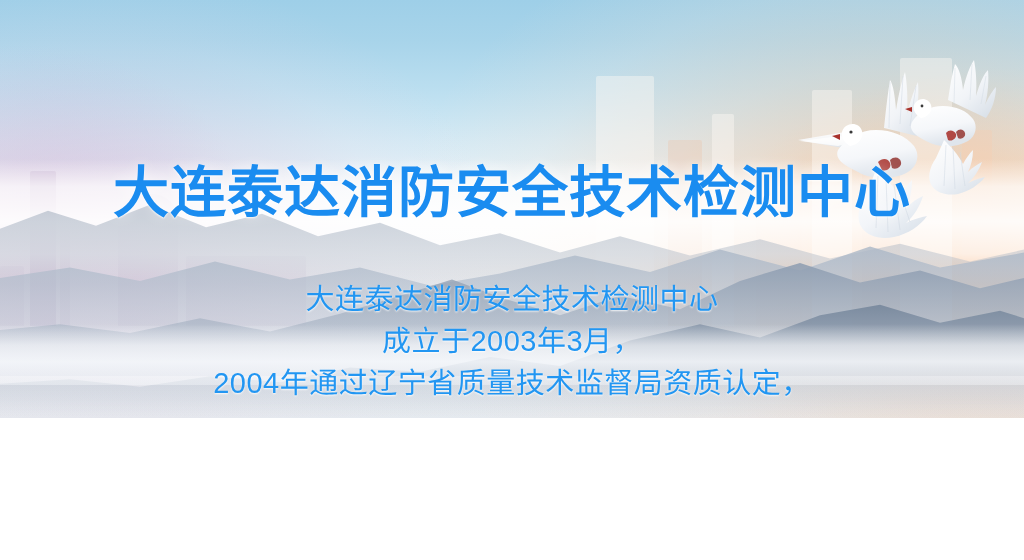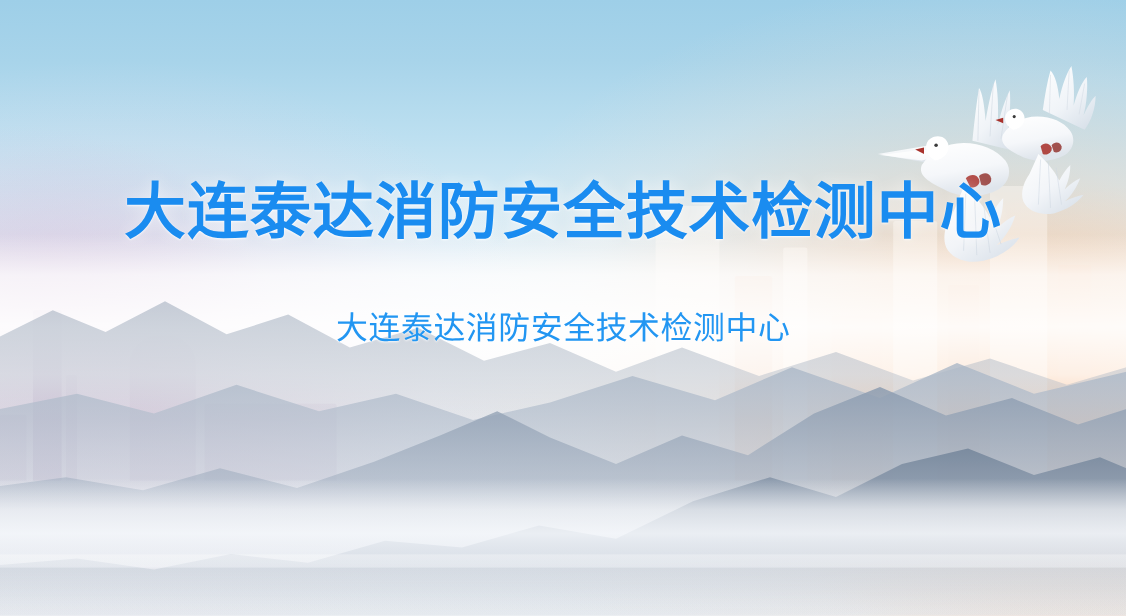--- a/index.html
+++ b/index.html
@@ -9,21 +9,21 @@
     background: #ffffff;
   }
   body {
     font-family: "Liberation Sans", "DejaVu Sans", sans-serif;
   }
 
   
   .stage {
     position: relative;
     width: 1024px;
-    height: 560px;
+    height: 418px;
     overflow: hidden;
     background: #4c1d95;
   }
 
   
   .sky-base {
     position: absolute;
     inset: 0;
     background: linear-gradient(to bottom,
         #9ecfe8 0%,
@@ -325,17 +325,19 @@
       </g>
     </svg>
   </div>
 
   <div class="content">
 
     <div class="headline">大连泰达消防安全技术检测中心</div>
 
     <div class="body-block">
       <div class="body-line">大连泰达消防安全技术检测中心</div>
+      <div class="body-line">成立于2003年3月，</div>
+      <div class="body-line">2004年通过辽宁省质量技术监督局资质认定，</div>
     </div>
 
   </div>
 
 </div>
 
 </body></html>

